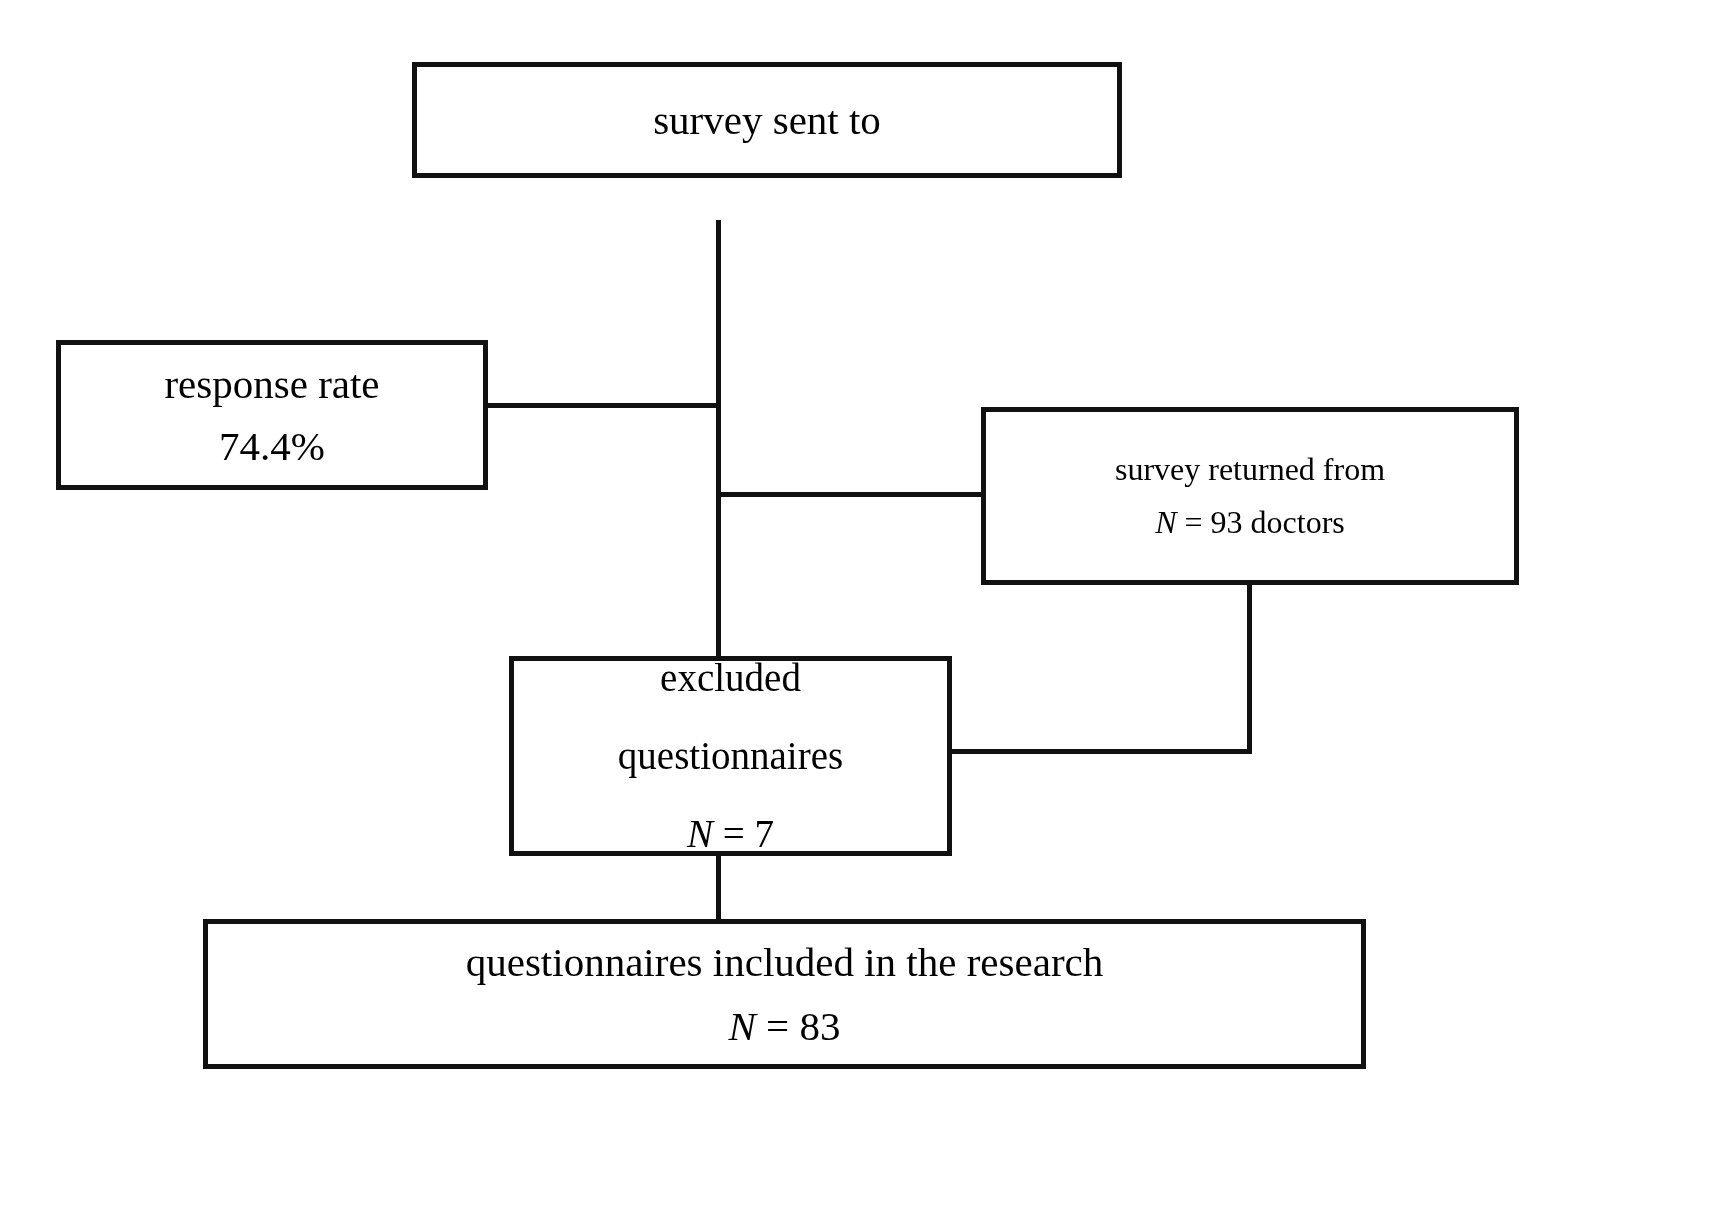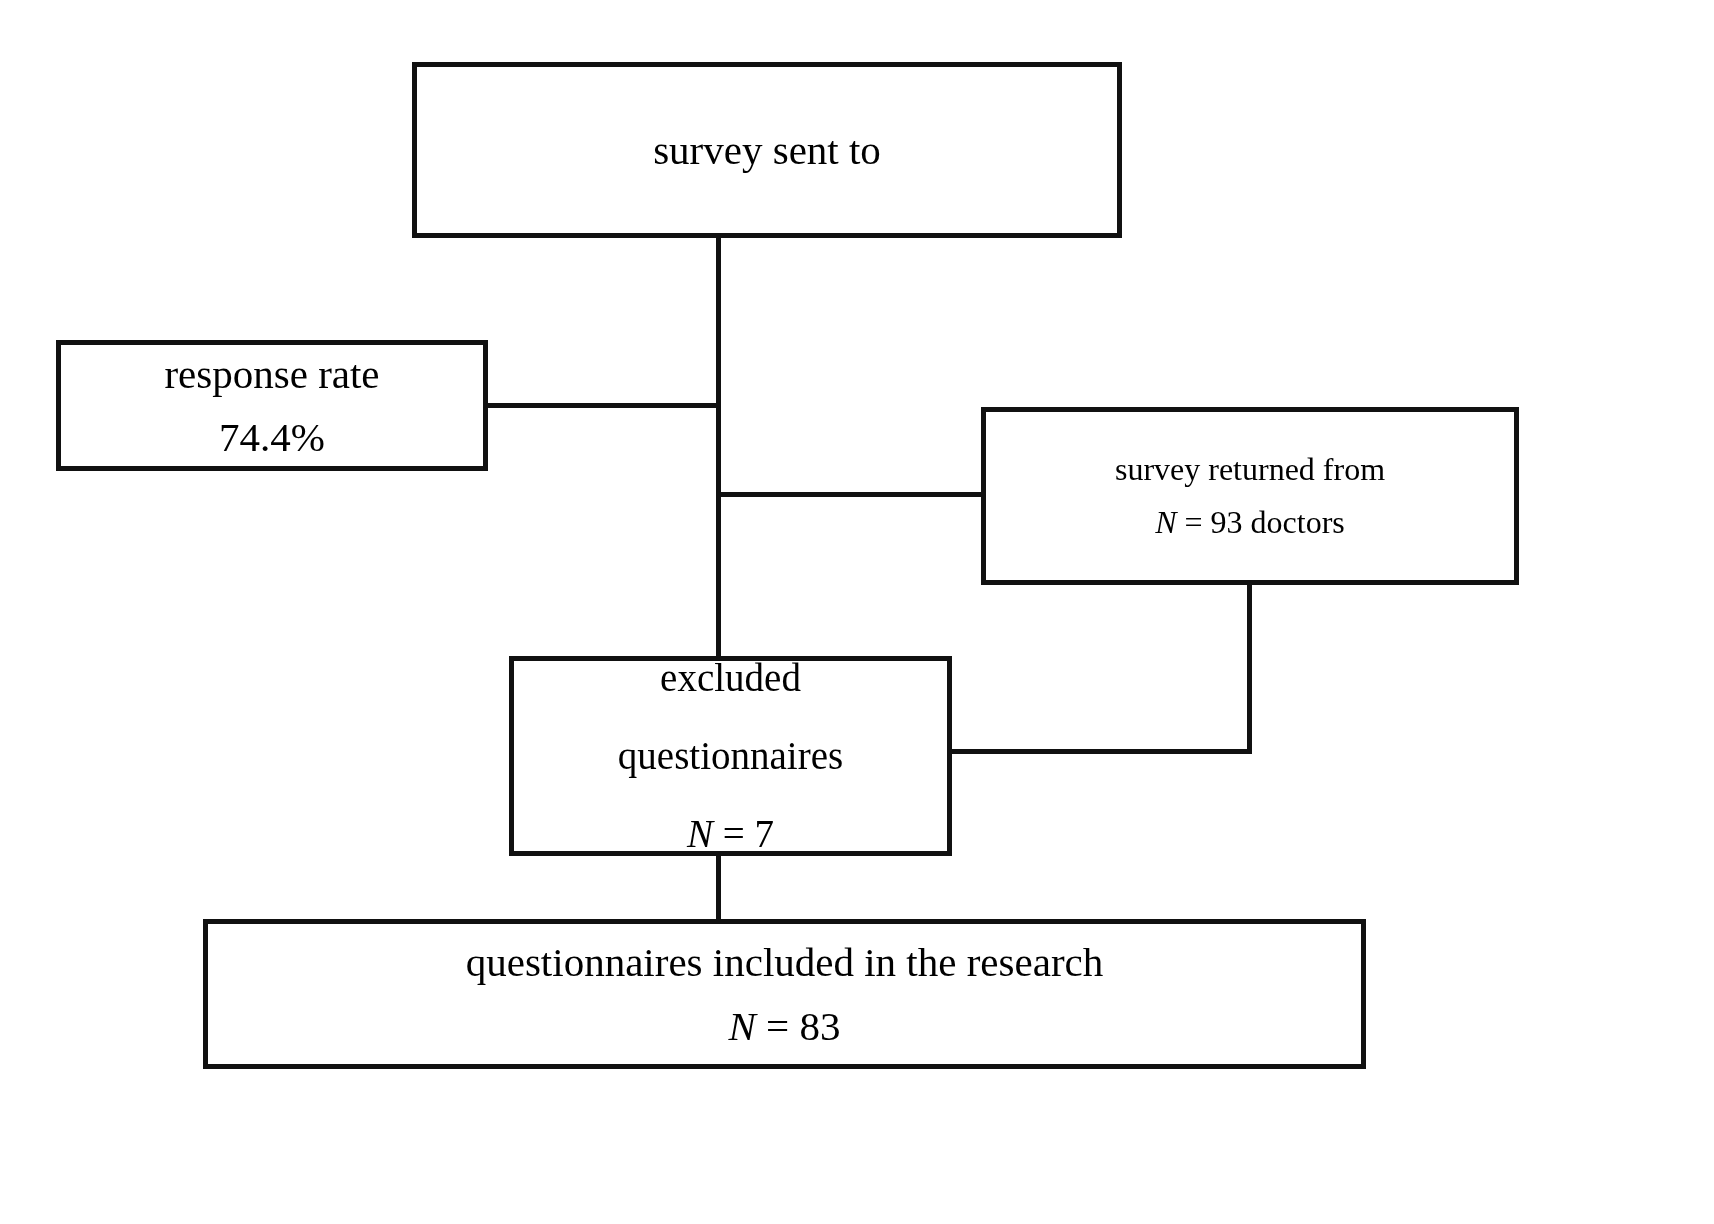--- a/index.html
+++ b/index.html
@@ -34,22 +34,22 @@
   .box .line {
     display: block;
     white-space: nowrap;
     line-height: 1.08;
   }
   .ital {
     font-style: italic;
   }
 
   
-  #box-sent      { left: 412px;  top: 62px;   width: 710px;  height: 176px; }
-  #box-rate      { left: 56px;   top: 340px;  width: 432px;  height: 131px; }
+  #box-sent      { left: 412px;  top: 62px;   width: 710px;  height: 116px; }
+  #box-rate      { left: 56px;   top: 340px;  width: 432px;  height: 150px; }
   #box-returned  { left: 981px;  top: 407px;  width: 538px;  height: 178px; }
   #box-excluded  { left: 509px;  top: 656px;  width: 443px;  height: 200px; gap: 28px; }
   #box-included  { left: 203px;  top: 919px;  width: 1163px; height: 150px; }
 
   
   #box-sent .line      { font-size: 41px; margin: 9px 0; }
   #box-rate .line      { font-size: 41px; margin: 9px 0; }
   #box-returned .line  { font-size: 32px; margin: 9px 0; }
   #box-excluded .line  { font-size: 39px; margin: 4px 0; }
   #box-included .line  { font-size: 41px; margin: 10px 0; }

